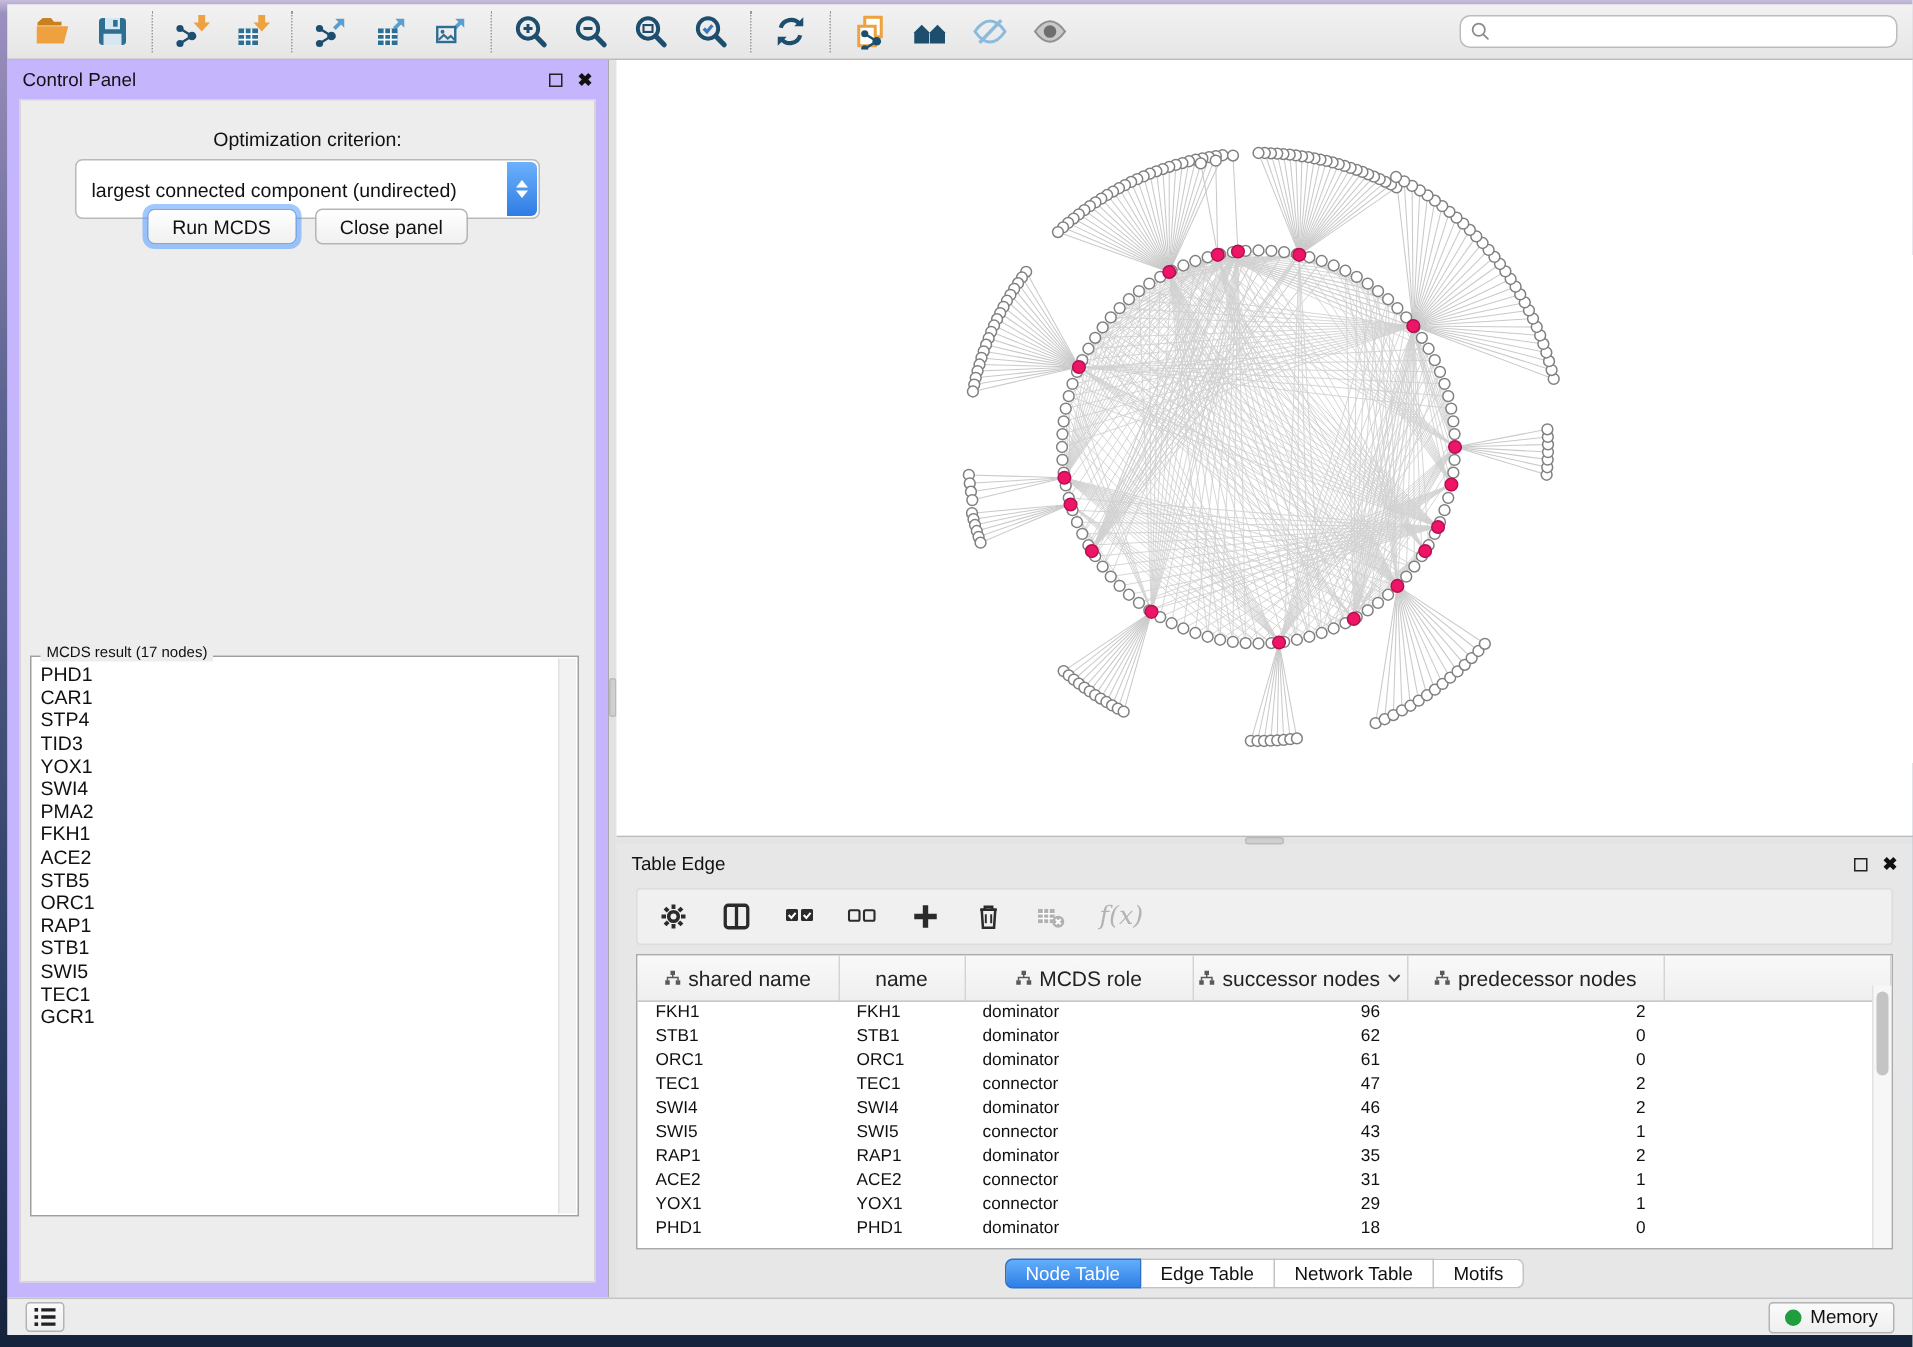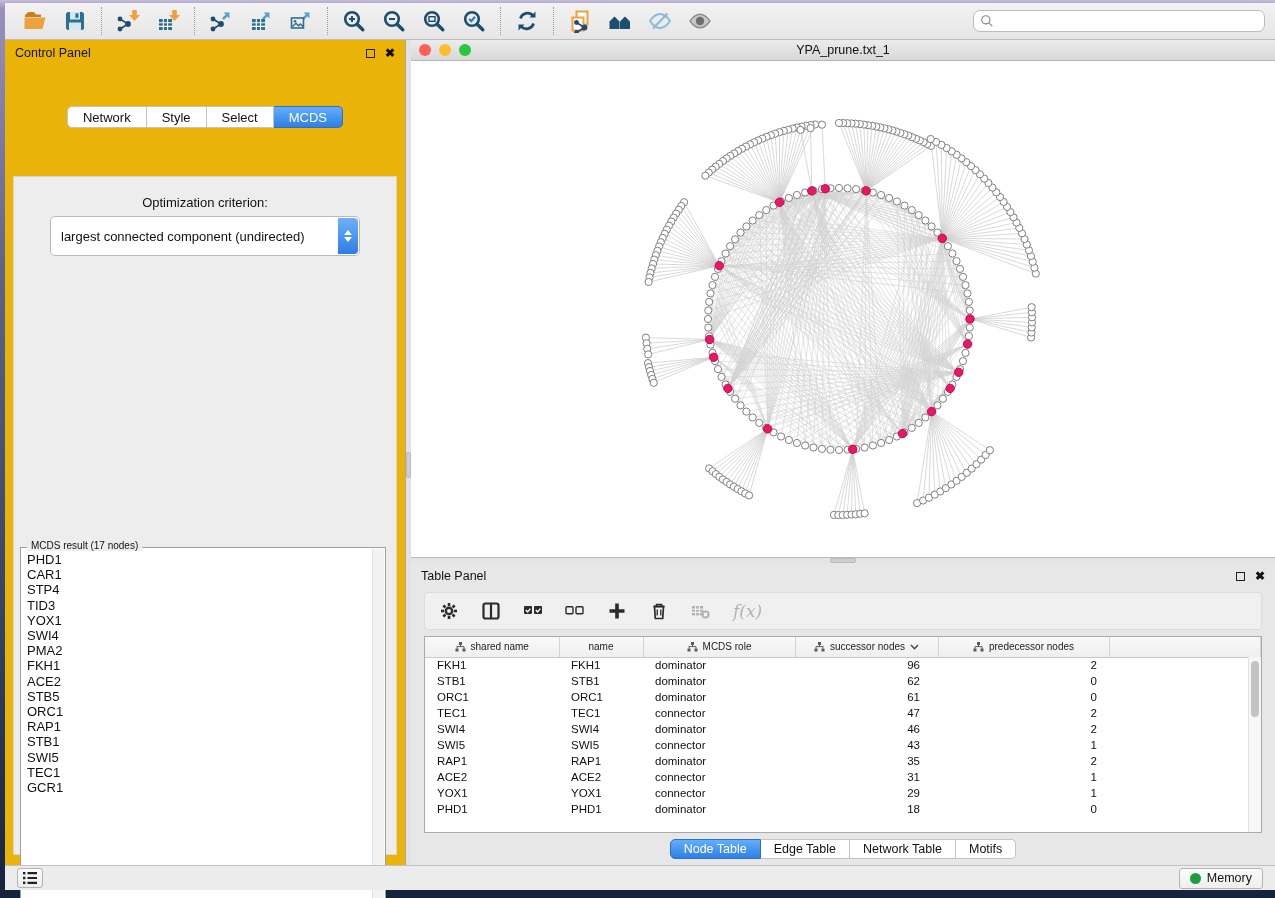--- a/index.html
+++ b/index.html
@@ -18,21 +18,21 @@
   .tb-btn svg { width:24px; height:24px; }
   .search-wrap { margin-left:auto; position:relative; width:292px; }
   .search-wrap svg { position:absolute; left:7px; top:4px; width:14px; height:14px; }
   .search-input { width:100%; height:22px; border:1px solid #bcbcbc; border-radius:7px;
     background:#fff; padding:0 6px 0 26px; font-size:12px; outline:none; }
 
   
   .main { position:absolute; top:37px; bottom:25px; left:0; right:0; display:flex; }
 
   
-  .control-panel { width:400px; display:flex; flex-direction:column; background:#eab308; position:relative;gap:40px; }
+  .control-panel { width:400px; display:flex; flex-direction:column; background:#c4b5fd; position:relative; }
   .panel-header { height:26px; display:flex; align-items:center; padding:0 10px; font-size:12.5px; color:#111; }
   .panel-header .spacer { flex:1; }
   .float-box { width:9px; height:9px; border:1.5px solid #222; margin-right:10px; cursor:default; }
   .close-x { font-size:12px; font-weight:bold; color:#111; cursor:default; line-height:1; }
   .seg-bar { display:flex; justify-content:center; height:30px; align-items:flex-start; }
   .seg { height:22px; padding:0 15px; background:#fff; border:1px solid #c3c3c3; border-left:none;
     font-size:13px; display:flex; align-items:center; color:#111; cursor:default; }
   .seg:first-child { border-left:1px solid #c3c3c3; border-radius:5px 0 0 5px; }
   .seg:last-child { border-radius:0 5px 5px 0; }
   .seg.active { background:linear-gradient(#63aefb,#2f7fe6); border-color:#2d6fc9; color:#fff; }
@@ -80,22 +80,22 @@
   .net-canvas { flex:1; background:#fff; position:relative; overflow:hidden; }
 
   
   .table-panel { flex:1; background:#e7e7e7; display:flex; flex-direction:column; }
   .tp-toolbar { margin:3px 13px 0; height:38px; background:#f0f0f0; border:1px solid #dcdcdc;
     border-radius:3px; display:flex; align-items:center; gap:22px; padding:0 14px; }
   .tp-btn { display:flex; align-items:center; justify-content:center; cursor:default; }
   .fx-label { font-family:"DejaVu Serif", serif; font-style:italic; font-size:17px; color:#b3b3b3; }
   .tp-table { margin:6px 13px 0; flex:1; background:#fff; border:1px solid #aaa; position:relative; overflow:hidden; }
   table.node-table { border-collapse:collapse; width:100%; table-layout:fixed; }
-  .node-table th { height:20px; background:linear-gradient(#f9f9f9,#efefef); border-bottom:1px solid #c9c9c9;
-    border-right:1px solid #d4d4d4; font-size:10px; font-weight:normal; color:#222; text-align:right; }
+  .node-table th { height:30px; background:linear-gradient(#f9f9f9,#efefef); border-bottom:1px solid #c9c9c9;
+    border-right:1px solid #d4d4d4; font-size:14px; font-weight:normal; color:#222; text-align:right; }
   .node-table th .th-inner { display:flex; align-items:center; justify-content:center; gap:5px; }
   .node-table td { height:16px; font-size:11.5px; color:#111; padding:0 12px; white-space:nowrap; }
   .node-table td.num { text-align:right; padding-right:18px; }
   .node-table td.num2 { text-align:right; padding-right:12px; }
   .tbl-scroll { position:absolute; top:20px; bottom:0; right:0; width:13px; background:#f7f7f7;
     border-left:1px solid #e2e2e2; }
   .tbl-thumb { position:absolute; top:4px; left:2px; width:8px; height:56px; background:#c4c4c4; border-radius:4px; }
   .tp-tabs { height:32px; display:flex; justify-content:center; align-items:center; }
   .tp-tabs .seg { height:20px; font-size:12.5px; padding:0 13px; }
 
@@ -273,34 +273,32 @@
 
   <div class="main">
 
     <div class="control-panel">
       <div class="panel-header">
         <span>Control Panel</span>
         <span class="spacer"></span>
         <span class="float-box"></span>
         <span class="close-x">✖</span>
       </div>
-      <div class="seg-bar" id="cp-tabs">
-          <div class="seg">Network</div>
-          <div class="seg">Style</div>
-          <div class="seg">Select</div>
-          <div class="seg active">MCDS</div>
-        </div>
       <div class="cp-content">
         <div class="opt-label">Optimization criterion:</div>
         <div class="opt-select">
           <span>largest connected component (undirected)</span>
           <span class="opt-stepper">
               <i class="up"></i>
               <i class="dn"></i>
             </span>
+        </div>
+        <div class="btn-row">
+          <button class="mac-btn focus">Run MCDS</button>
+          <button class="mac-btn">Close panel</button>
         </div>
         <div class="result-box">
           <div class="result-legend">MCDS result (17 nodes)</div>
           <div class="result-list" id="mcds-list">
               <div>PHD1</div>
               <div>CAR1</div>
               <div>STP4</div>
               <div>TID3</div>
               <div>YOX1</div>
               <div>SWI4</div>
@@ -320,26 +318,20 @@
       </div>
     </div>
 
     <div class="v-split">
         <div class="grip"></div>
       </div>
 
     <div class="right-area">
 
       <div class="net-window">
-        <div class="net-titlebar">
-          <span class="tl red"></span>
-          <span class="tl yel"></span>
-          <span class="tl grn"></span>
-          <span class="net-title">YPA_prune.txt_1</span>
-        </div>
         <div class="net-canvas" id="net-canvas"><svg width="864" height="496">
               <g stroke="#9a9a9a" stroke-width="0.6" opacity="0.45">
                 <line x1="368.5" y1="141.3" x2="436.6" y2="127.3"></line>
                 <line x1="368.5" y1="141.3" x2="428.0" y2="127.0"></line>
                 <line x1="368.5" y1="141.3" x2="419.4" y2="127.3"></line>
                 <line x1="368.5" y1="141.3" x2="410.9" y2="128.1"></line>
                 <line x1="368.5" y1="141.3" x2="335.4" y2="165.4"></line>
                 <line x1="368.5" y1="141.3" x2="394.1" y2="384.5"></line>
                 <line x1="368.5" y1="141.3" x2="402.4" y2="386.5"></line>
                 <line x1="368.5" y1="141.3" x2="410.9" y2="387.9"></line>
@@ -1141,21 +1133,21 @@
               </g>
             </svg></div>
       </div>
 
       <div class="h-split">
           <div class="grip"></div>
         </div>
 
       <div class="table-panel">
         <div class="panel-header">
-          <span>Table Panel</span>
+          <span>Table Edge</span>
           <span class="spacer"></span>
           <span class="float-box"></span>
           <span class="close-x">✖</span>
         </div>
         <div class="tp-toolbar" id="tp-toolbar">
             <div class="tp-btn">
               <svg width="20" height="20" viewBox="0 0 20 20">
                 <circle cx="10" cy="10" r="3.2" fill="none" stroke="#2b2b2b" stroke-width="2.4"></circle>
                 <g stroke="#2b2b2b" stroke-width="2.6">
                   <line x1="15" y1="10" x2="18" y2="10"></line>

